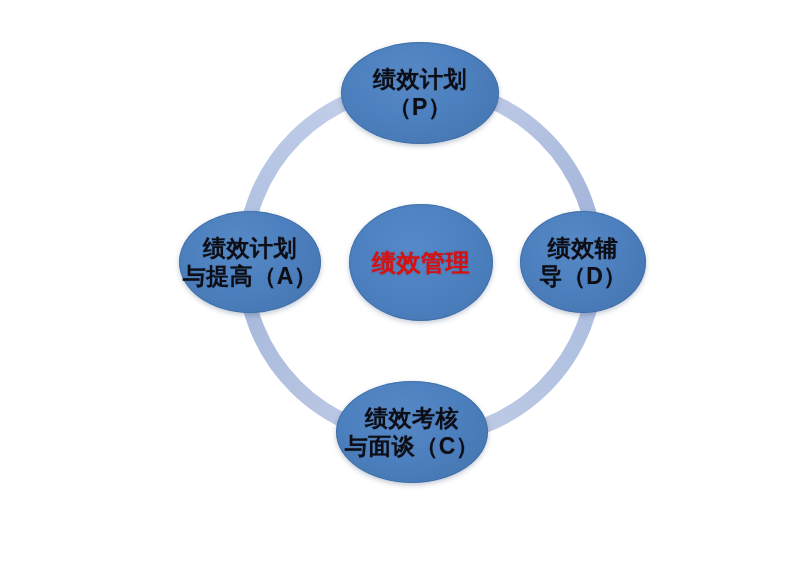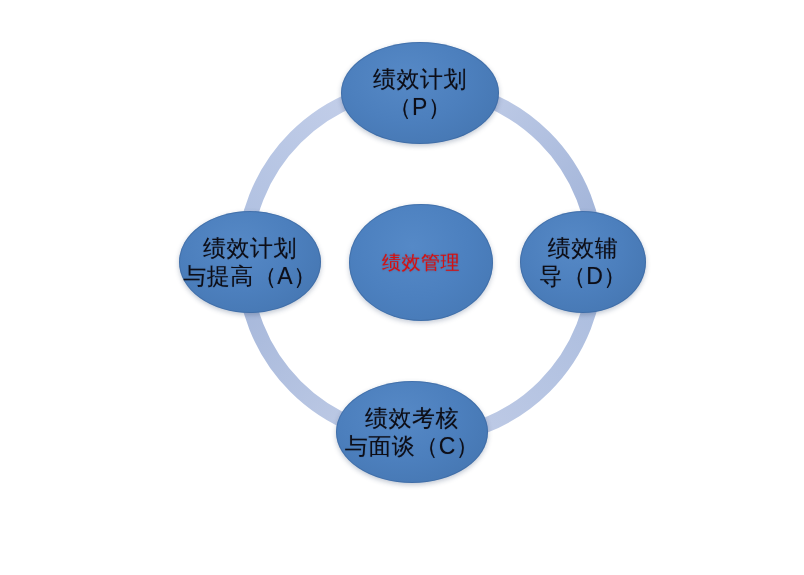--- a/index.html
+++ b/index.html
@@ -32,21 +32,21 @@
     border-radius: 50%;
     box-sizing: border-box;
     z-index: 3;
   }
 
   .node-label {
     display: block;
     line-height: 1.22;
     letter-spacing: 0.5px;
     white-space: pre-line;
-    font-weight: normal;
+    font-weight: bold;
     -webkit-font-smoothing: antialiased;
   }
 
   
   #node-plan {
     left: 341px;  top: 42px;   width: 158px; height: 102px;
   }
   #node-do {
     left: 520px;  top: 211px;  width: 126px; height: 102px;
   }
@@ -84,21 +84,21 @@
       inset 0 0 0 1px rgba(58, 100, 154, 0.5);
   }
 
   .label-dark {
     color: #0d0d16;
     font-size: 23px;
     text-shadow: 0 0 1px rgba(0,0,0,0.35);
   }
   .label-accent {
     color: #d81010;
-    font-size: 19px;
+    font-size: 24px;
     text-shadow: 0 0 1.5px rgba(150, 20, 20, 0.55);
   }
 </style>
 </head>
 <body>
 
 <svg id="diagram-canvas" viewBox="0 0 804 575" xmlns="http://www.w3.org/2000/svg">
   <defs>
     <linearGradient id="arcGradTR" x1="0" y1="0" x2="1" y2="1">
       <stop offset="0%" stop-color="#c6d1ea"></stop>

